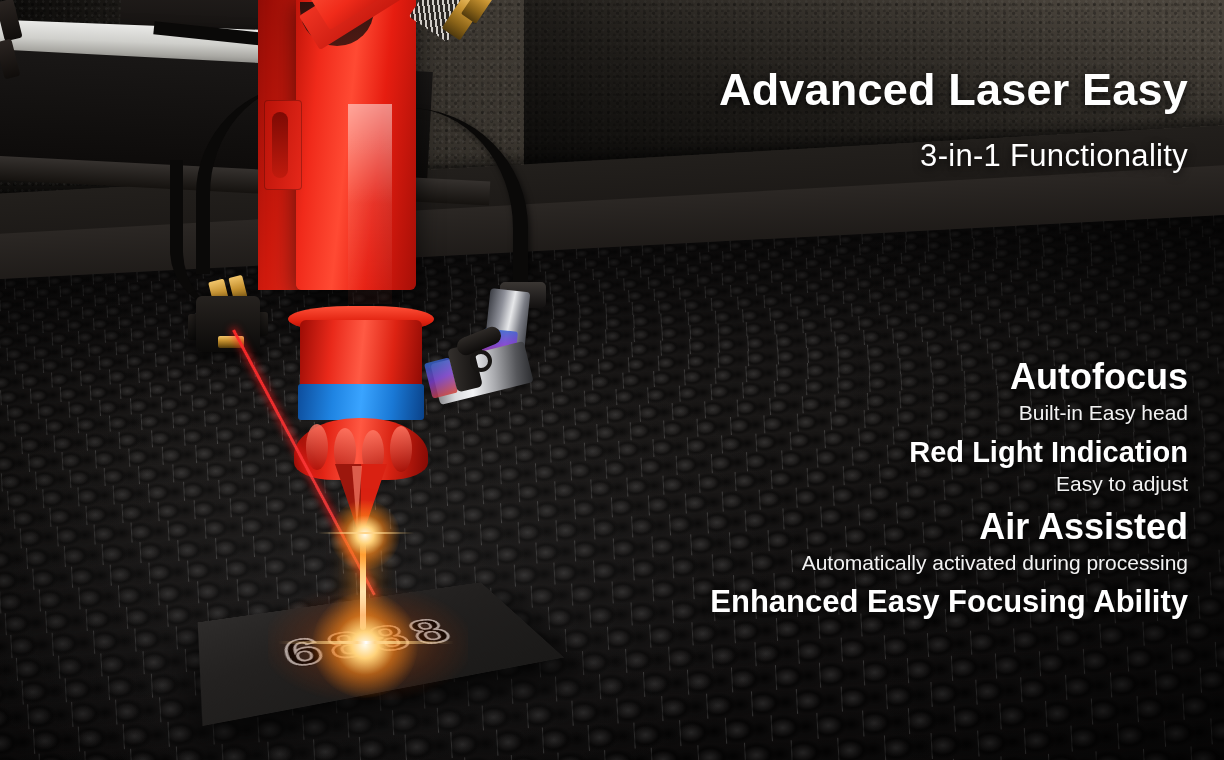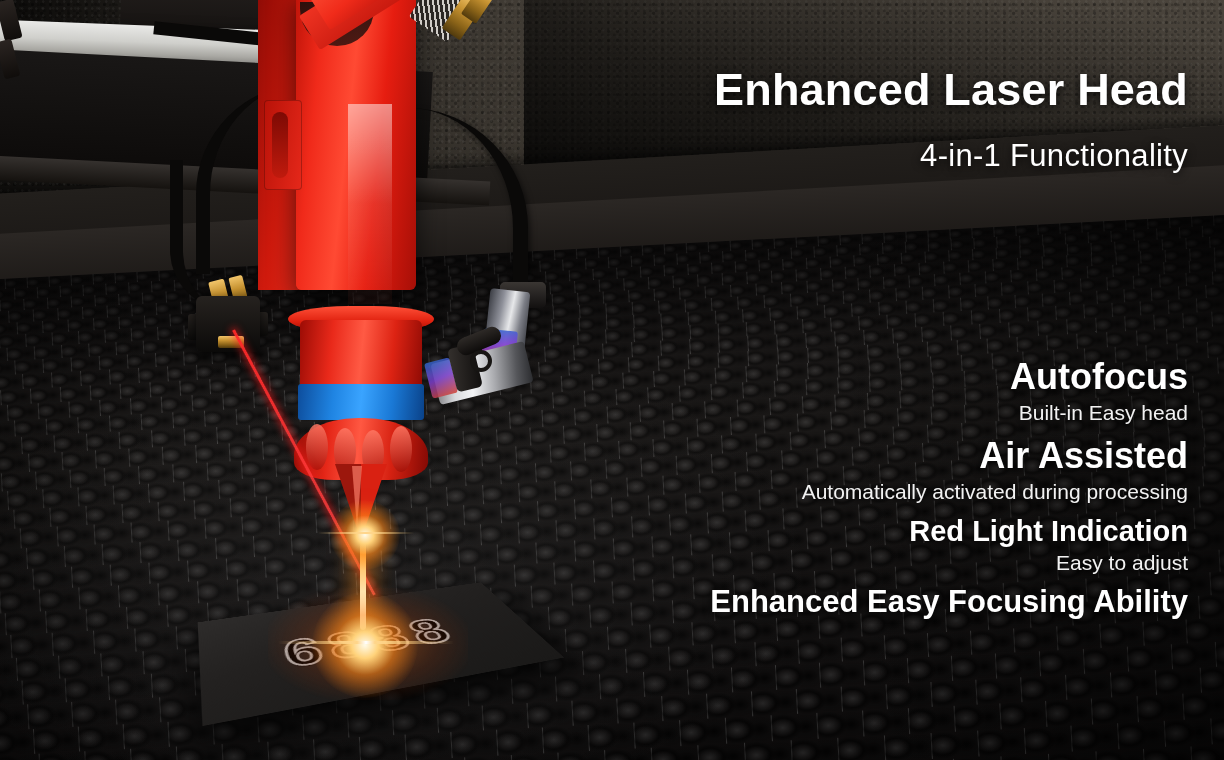--- a/index.html
+++ b/index.html
@@ -449,34 +449,34 @@
   </div>
 
   <div class="scorch"></div>
   <div class="guide-beam"></div>
   <div class="main-beam"></div>
   <div class="flare flare-top"></div>
   <div class="flare flare-bot"></div>
   <div class="flare-cross-h"></div>
   <div class="flare-cross-h2"></div>
 
-  <div class="txt title">Enhanced Laser Head</div>
-  <div class="txt subtitle">4-in-1 Functionality</div>
+  <div class="txt title">Advanced Laser Easy</div>
+  <div class="txt subtitle">3-in-1 Functionality</div>
 
   <div class="features">
     <div class="feat feat-1">
       <div class="feat-title">Autofocus</div>
       <div class="feat-sub">Built-in Easy head</div>
     </div>
+    <div class="feat feat-3">
+      <div class="feat-title">Red Light Indication</div>
+      <div class="feat-sub">Easy to adjust</div>
+    </div>
     <div class="feat feat-2">
       <div class="feat-title">Air Assisted</div>
       <div class="feat-sub">Automatically activated during processing</div>
-    </div>
-    <div class="feat feat-3">
-      <div class="feat-title">Red Light Indication</div>
-      <div class="feat-sub">Easy to adjust</div>
     </div>
     <div class="feat feat-4">
       <div class="feat-title">Enhanced Easy Focusing Ability</div>
     </div>
   </div>
 
 </div>
 
 </body></html>

